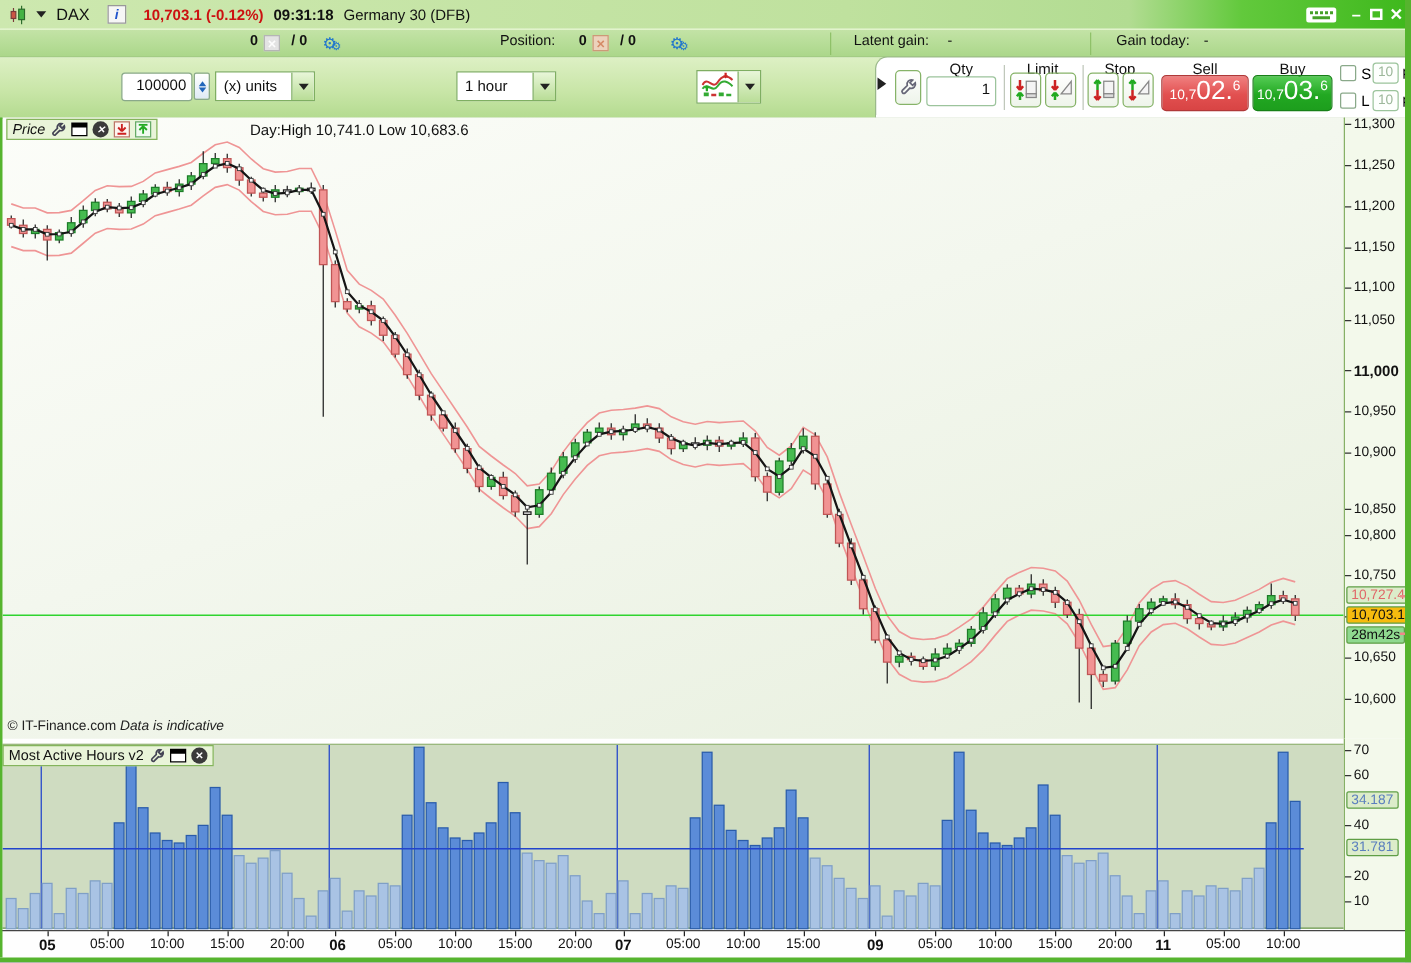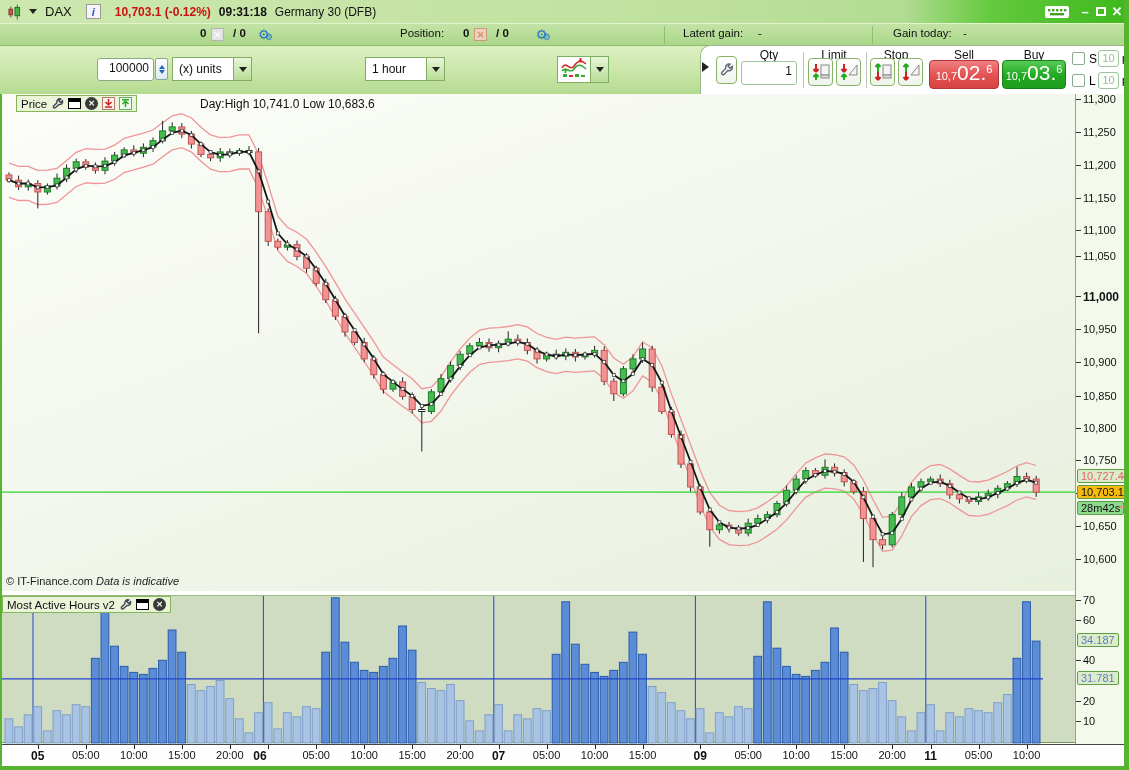--- a/index.html
+++ b/index.html
@@ -567,21 +567,21 @@
         <rect x="1003.9" y="393.1" width="3" height="3" fill="#fff" stroke="#333" stroke-width="0.7"></rect>
         <rect x="1013.5" y="387.4" width="3" height="3" fill="#fff" stroke="#333" stroke-width="0.7"></rect>
         <rect x="1023.1" y="384.3" width="3" height="3" fill="#fff" stroke="#333" stroke-width="0.7"></rect>
         <rect x="1032.7" y="387.1" width="3" height="3" fill="#fff" stroke="#333" stroke-width="0.7"></rect>
       </svg>
     <div class="abs copyright" style="left:4px;top:481px;">
       <span>© IT-Finance.com</span>
       <span style="font-style:italic;">Data is indicative</span>
     </div>
   </div>
-  <div class="abs panel-hdr" style="left:16px;top:95px;">
+  <div class="abs panel-hdr" style="left:5px;top:95px;font-style:italic;">
     <span>Price</span>
     <span class="hdr-ico">
         <svg width="12" height="12" viewBox="0 0 14 14">
           <path d="M12.2 3.2 a3.4 3.4 0 0 1 -4.3 4.3 L4 11.4 a1.5 1.5 0 0 1 -2.1-2.1 L5.8 5.4 a3.4 3.4 0 0 1 4.3-4.3 L8 3.2 l2.1 2.1 z" fill="none" stroke="#445" stroke-width="1.6"></path>
         </svg>
       </span>
     <span class="win-ico"></span>
     <span class="close-ico">✕</span>
     <span class="arr-ico">
         <svg width="9" height="9" viewBox="0 0 9 9">
@@ -599,21 +599,21 @@
   <div id="praxis" class="abs">
       <div class="tick-label" style="top: -1px;">11,300</div>
       <div class="tick-label" style="top: 31.855px;">11,250</div>
       <div class="tick-label" style="top: 64.71px;">11,200</div>
       <div class="tick-label" style="top: 97.565px;">11,150</div>
       <div class="tick-label" style="top: 130.42px;">11,100</div>
       <div class="tick-label" style="top: 156px;">11,050</div>
       <div class="tick-label" style="top: 196.13px; font-weight: bold; font-size: 12px;">11,000</div>
       <div class="tick-label" style="top: 228.985px;">10,950</div>
       <div class="tick-label" style="top: 261.84px;">10,900</div>
-      <div class="tick-label" style="top: 296px;">10,850</div>
+      <div class="tick-label" style="top: 307px;">10,850</div>
       <div class="tick-label" style="top: 327.55px;">10,800</div>
       <div class="tick-label" style="top: 360.405px;">10,750</div>
       <div class="tick-label" style="top: 393.26px;">10,700</div>
       <div class="tick-label" style="top: 426.115px;">10,650</div>
       <div class="tick-label" style="top: 458.97px;">10,600</div>
       <div class="marker-box" style="top: 375.255px; background: rgb(220, 236, 202); color: rgb(224, 104, 104);">10,727.4</div>
       <div class="marker-box" style="top: 391.223px; background: rgb(246, 187, 14); color: rgb(17, 17, 17);">10,703.1</div>
       <div class="marker-box" style="top: 407.223px; background: rgb(143, 217, 143); color: rgb(17, 17, 17);">28m42s</div>
       <div style="position: absolute; left: 44px; top: 382.223px; width: 4px; height: 2px; background: rgb(238, 136, 136);"></div>
       <div style="position: absolute; left: 44px; top: 412.223px; width: 4px; height: 2px; background: rgb(238, 136, 136);"></div>
@@ -762,21 +762,21 @@
       <div class="t-label bold" style="left: 37.8px;">05</div>
       <div class="t-tick" style="left: 85.8px;"></div>
       <div class="t-label" style="left: 85.8px;">05:00</div>
       <div class="t-tick" style="left: 133.8px;"></div>
       <div class="t-label" style="left: 133.8px;">10:00</div>
       <div class="t-tick" style="left: 181.8px;"></div>
       <div class="t-label" style="left: 181.8px;">15:00</div>
       <div class="t-tick" style="left: 229.8px;"></div>
       <div class="t-label" style="left: 229.8px;">20:00</div>
       <div class="t-tick" style="left: 268.2px;"></div>
-      <div class="t-label bold" style="left: 260px;">06</div>
+      <div class="t-label bold" style="left: 270px;">06</div>
       <div class="t-tick" style="left: 316.2px;"></div>
       <div class="t-label" style="left: 316.2px;">05:00</div>
       <div class="t-tick" style="left: 364.2px;"></div>
       <div class="t-label" style="left: 364.2px;">10:00</div>
       <div class="t-tick" style="left: 412.2px;"></div>
       <div class="t-label" style="left: 412.2px;">15:00</div>
       <div class="t-tick" style="left: 460.2px;"></div>
       <div class="t-label" style="left: 460.2px;">20:00</div>
       <div class="t-tick" style="left: 498.6px;"></div>
       <div class="t-label bold" style="left: 498.6px;">07</div>

